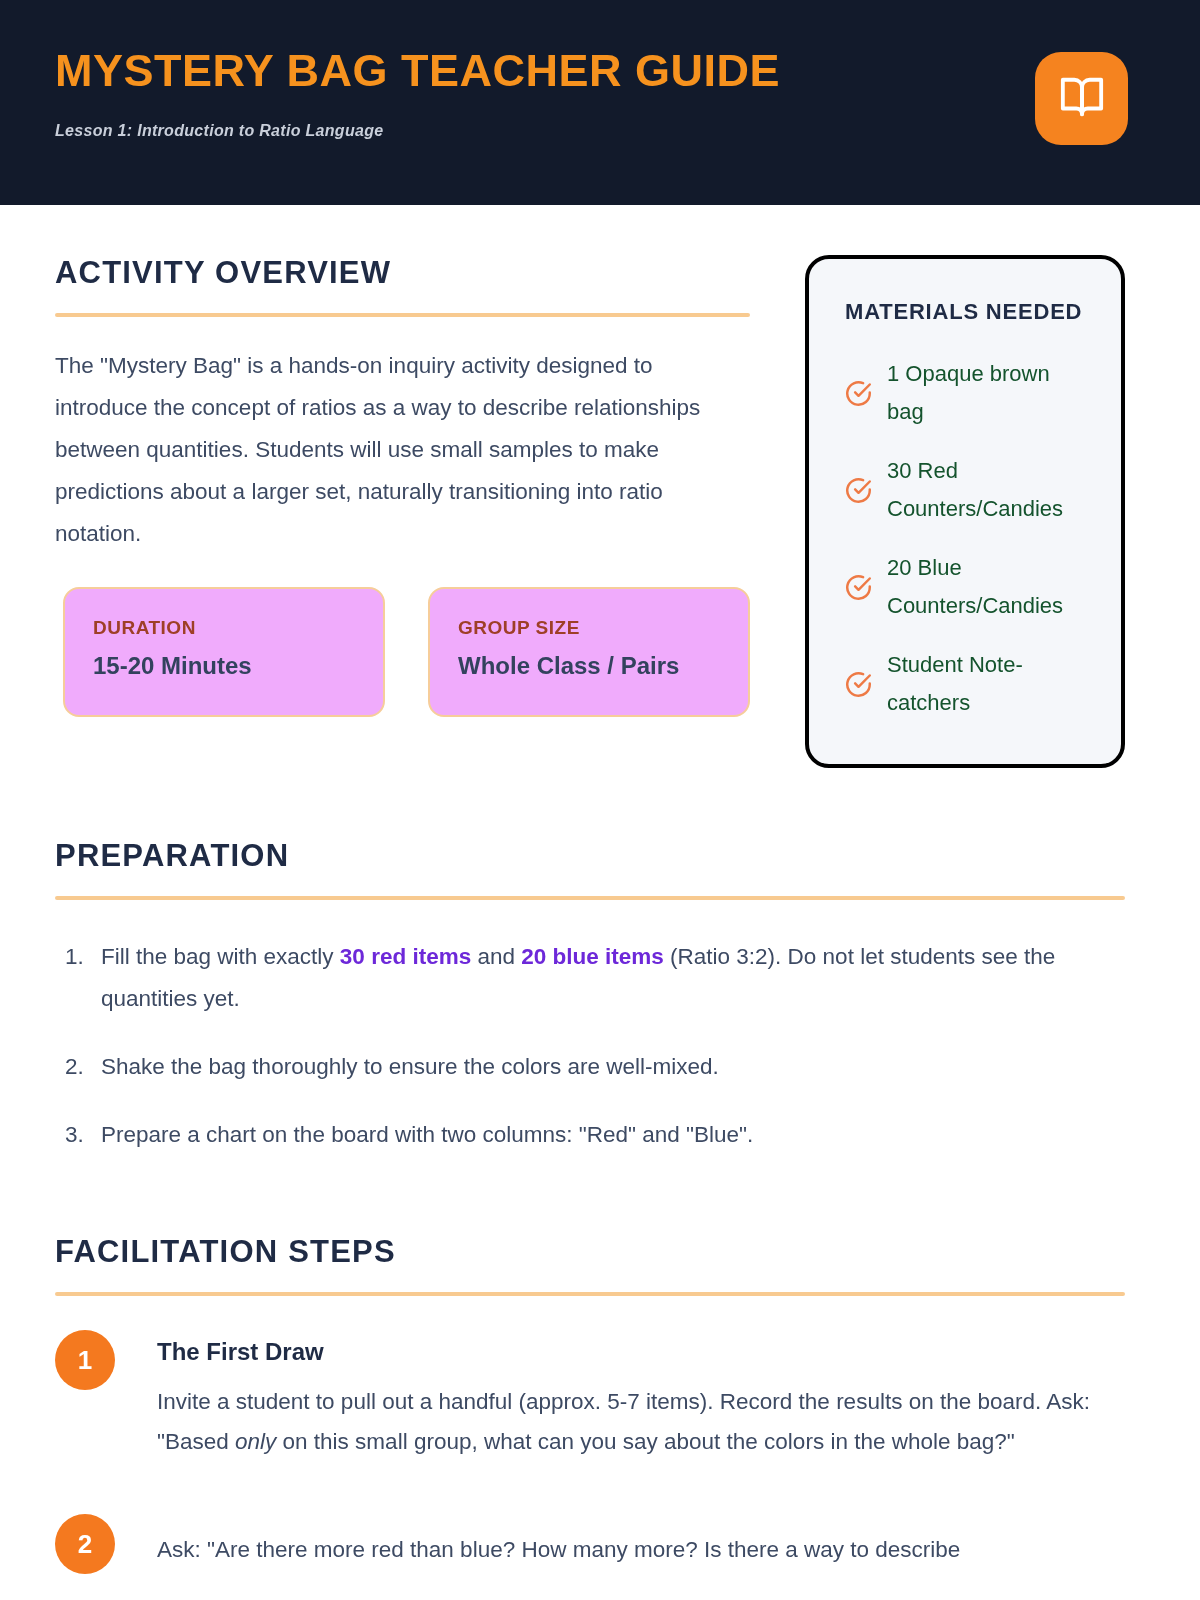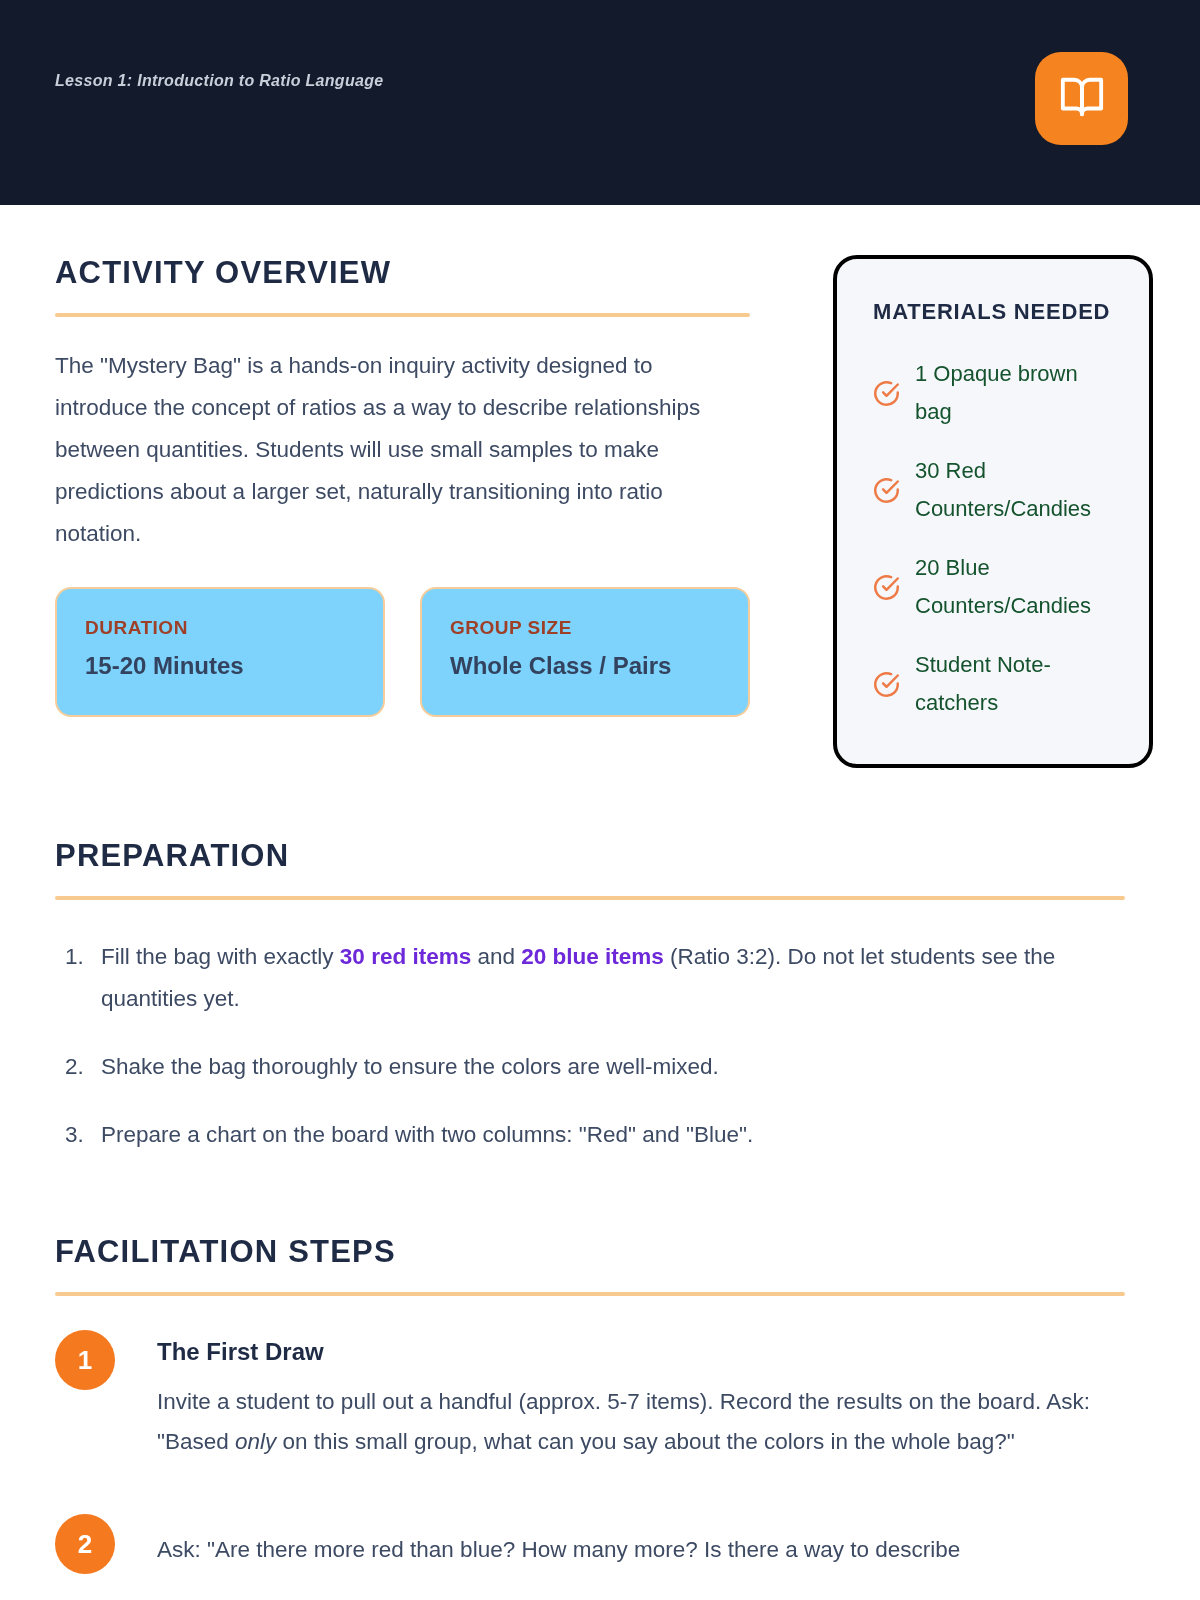--- a/index.html
+++ b/index.html
@@ -34,31 +34,32 @@
 
   
   .main { padding: 0 75px 0 55px; }
 
   h2.section-heading {
     margin: 0; font-size: 31px; font-weight: 700;
     color: #1F2B45; letter-spacing: 1.2px;
   }
   .rule { height: 4px; background: #F8CA90; border-radius: 2px; margin-top: 22px; }
 
-  .overview-row { display: flex; gap: 83px; margin-top: 50px; }
+  .overview-row { display: flex; gap: 55px; margin-top: 50px; }
   .overview-left { width: 695px; flex: none; }
   .overview-body {
     margin: 28px 0 0; font-size: 22.5px; line-height: 42px; color: #3D4A63;
   }
 
   .stats { display: flex; gap: 35px; margin-top: 32px; }
   .stat-card {
     flex: 1; height: 130px;
-    background: #7dd3fc; border: 2px solid #F6CD9A; border-radius: 16px;
+    background: #f0abfc; border: 2px solid #F6CD9A; border-radius: 16px;
     padding: 28px 28px;
+    margin-left: 8px;
   }
   .stat-label {
     font-size: 19px; font-weight: 700; color: #9E3F27; letter-spacing: 0.5px;
   }
   .stat-value { margin-top: 13px; font-size: 24px; font-weight: 700; color: #33425E; }
 
   
   .materials-card {
     flex: none; width: 320px; min-height: 513px;
     background: #F5F7FA; border: 4px solid #000000; border-radius: 24px;
@@ -101,20 +102,21 @@
   .step-content { flex: 1; }
   .step-title { font-size: 24px; font-weight: 700; color: #1F2B45; padding-top: 8px; }
   .step-body { margin-top: 16px; font-size: 22.5px; line-height: 40px; color: #3D4A63; }
   .i { font-style: italic; }
 </style>
 </head>
 <body>
 
 <header class="header">
   <div>
+    <h1 class="header-title">MYSTERY BAG TEACHER GUIDE</h1>
     <p class="header-subtitle">Lesson 1: Introduction to Ratio Language</p>
   </div>
   <div class="book-badge">
     <span>
       <svg viewBox="0 0 24 24" width="46" height="46" fill="none" stroke="#ffffff" stroke-width="2" stroke-linecap="round" stroke-linejoin="round">
         <path d="M2 3h6a4 4 0 0 1 4 4v14a3 3 0 0 0-3-3H2z"></path>
         <path d="M22 3h-6a4 4 0 0 0-4 4v14a3 3 0 0 1 3-3h7z"></path>
       </svg>
     </span>
   </div>

